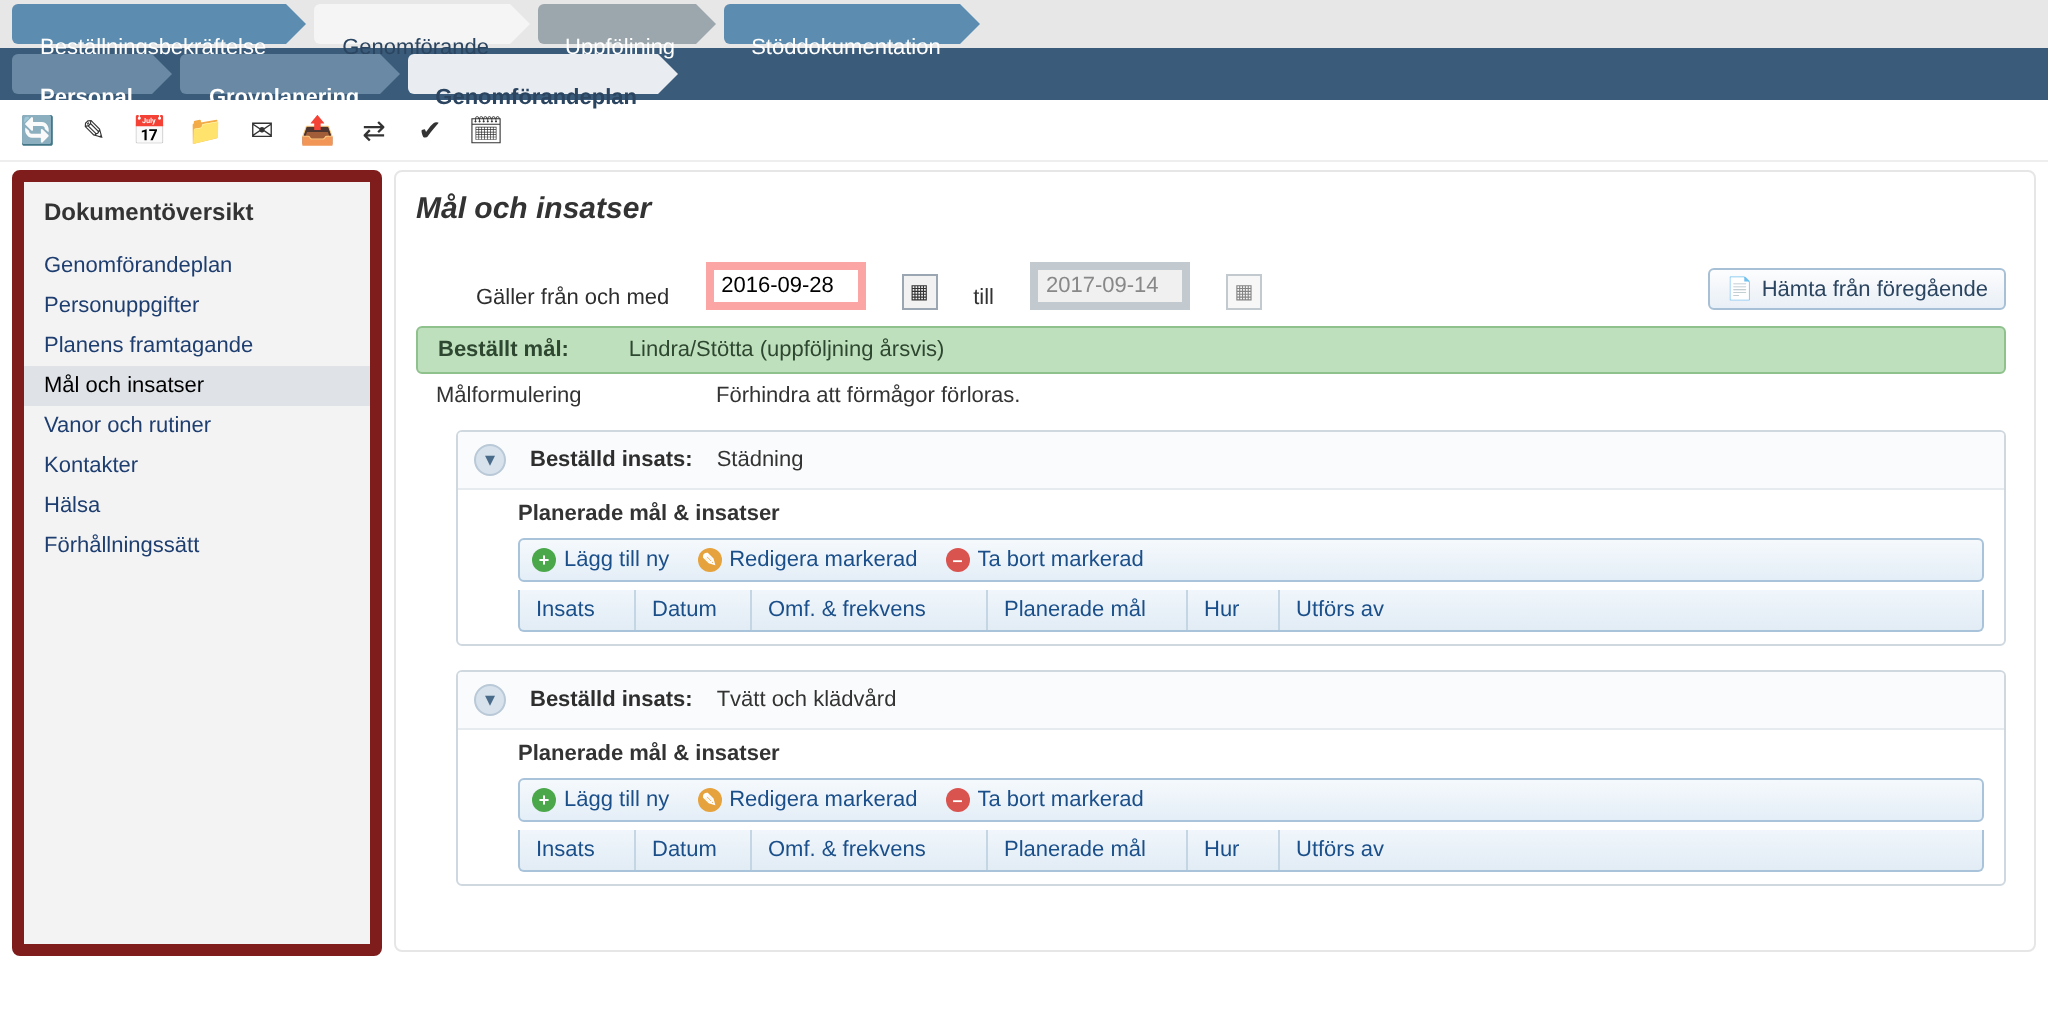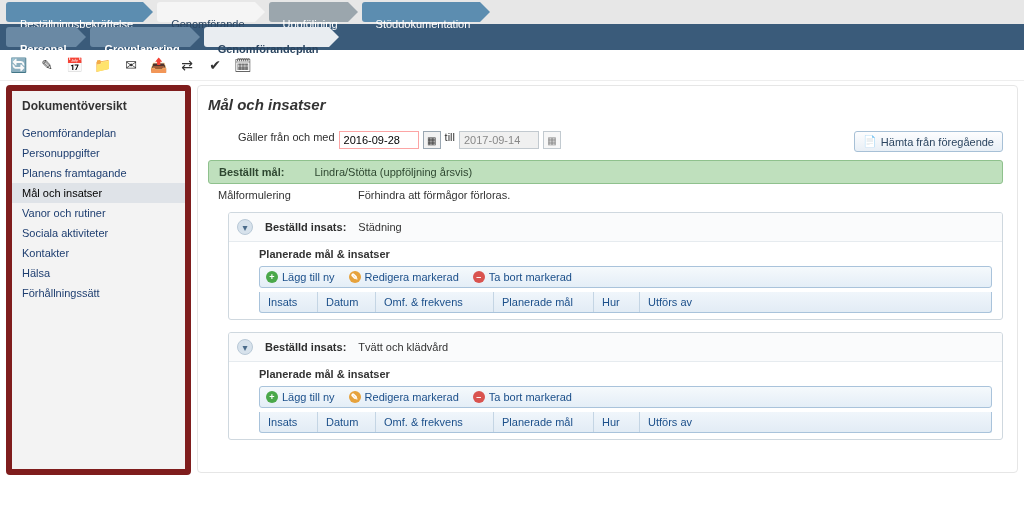--- a/index.html
+++ b/index.html
@@ -102,28 +102,28 @@
   }
   .main h2 {
     font-style: italic;
     font-weight:bold;
     font-size:15px;
     color:#333;
     margin-bottom:18px;
   }
   .date-row {
     display:flex;
-    align-items:flex-start;
-    gap:4px;
+    align-items:flex-end;
+    gap:18px;
     margin-bottom:8px;
     position:relative;
   }
   .date-row .lbl { margin-left:30px; color:#2e2e2e;}
   .date-input {
-    border:1px solid #fca5a5;
+    border:4px solid #fca5a5;
     padding:2px 4px;
     width:80px;
     font-size:11px;
     font-family:inherit;
     background:#fff;
   }
   .date-input.disabled { background:#f0f0f0; color:#888; border-color:#c2c9cf;}
   .cal-btn {
     width:18px;height:18px;
     border:1px solid #9aa7b2;
@@ -260,21 +260,20 @@
 </div>
 
 <div class="layout">
   <div class="sidebar">
     <h3>Dokumentöversikt</h3>
     <div class="nav-item">Genomförandeplan</div>
     <div class="nav-item">Personuppgifter</div>
     <div class="nav-item">Planens framtagande</div>
     <div class="nav-item active">Mål och insatser</div>
     <div class="nav-item">Vanor och rutiner</div>
-    <div class="nav-item">Sociala aktiviteter</div>
     <div class="nav-item">Kontakter</div>
     <div class="nav-item">Hälsa</div>
     <div class="nav-item">Förhållningssätt</div>
   </div>
 
   <div class="main">
     <h2>Mål och insatser</h2>
 
     <div class="date-row">
       <span class="lbl">Gäller från och med</span>

